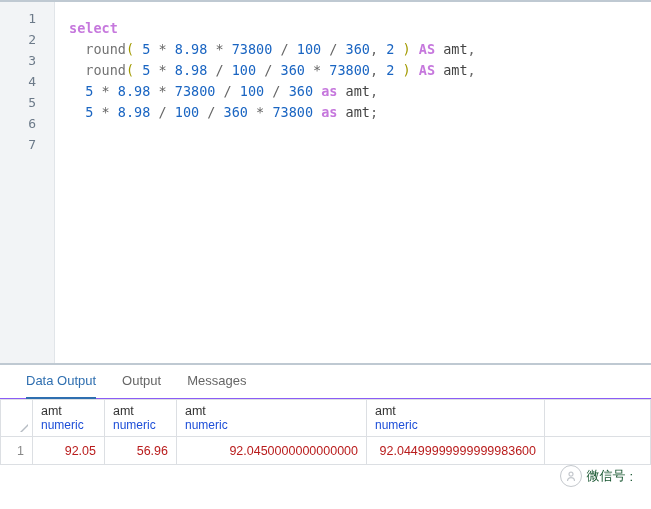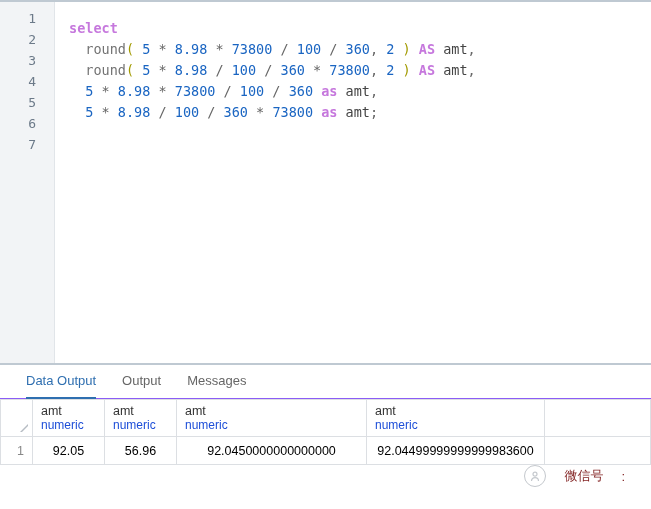--- a/index.html
+++ b/index.html
@@ -24,29 +24,29 @@
   .tabs { display: flex; gap: 26px; padding: 8px 10px 6px 26px; border-bottom: 1px solid #8b5cf6; color: #666; }
   .tab { cursor: pointer; padding-bottom: 4px; }
   .tab.active { color: #2f6fb0; border-bottom: 2px solid #2f6fb0; margin-bottom: -7px; padding-bottom: 5px; }
 
   
   .grid { border-collapse: collapse; width: 100%; table-layout: fixed; }
   .grid th, .grid td { border: 1px solid #dcdfe3; padding: 4px 8px; background: #fff; vertical-align: middle; overflow: hidden; }
   .grid th { font-weight: 400; text-align: left; background: #fff; }
   .grid th .cn { display: block; color: #333; font-size: 12.5px; }
   .grid th .ct { display: block; color: #1d4ed8; font-size: 12px; }
-  .grid td { text-align: center; color: #000000; font-size: 12.5px; height: 28px; }
+  .grid td { text-align: right; color: #b91c1c; font-size: 12.5px; height: 28px; }
   .rowhdr { width: 32px; text-align: right !important; color: #888 !important; }
   .rowhdr.hdr { position: relative; }
   .rowhdr.hdr::after { content: ""; position: absolute; right: 4px; bottom: 4px; width: 0; height: 0; border-left: 8px solid transparent; border-bottom: 8px solid #b6bcc3; }
   .rowhdr.hdr::before { content: ""; position: absolute; right: 4px; bottom: 4px; width: 0; height: 0; border-left: 6px solid transparent; border-bottom: 6px solid #fff; z-index: 1; }
   .gridwrap { overflow: auto; }
 
   
-  .wm { position: absolute; right: 26px; bottom: 22px; display: flex; align-items: center; gap: 18px; color: #7f1d1d; font-size: 13px; pointer-events: none; }
+  .wm { position: absolute; right: 18px; bottom: 22px; display: flex; align-items: center; gap: 4px; color: #14532d; font-size: 13px; pointer-events: none; }
   .wm .ring { width: 22px; height: 22px; border: 1.5px solid #c4c8cd; border-radius: 50%; display: flex; align-items: center; justify-content: center; }
 </style>
 </head>
 <body>
 
 <div class="work">
 
   <div class="editor">
     <div class="gutter" id="gutter">
         <div class="ln">1</div>

